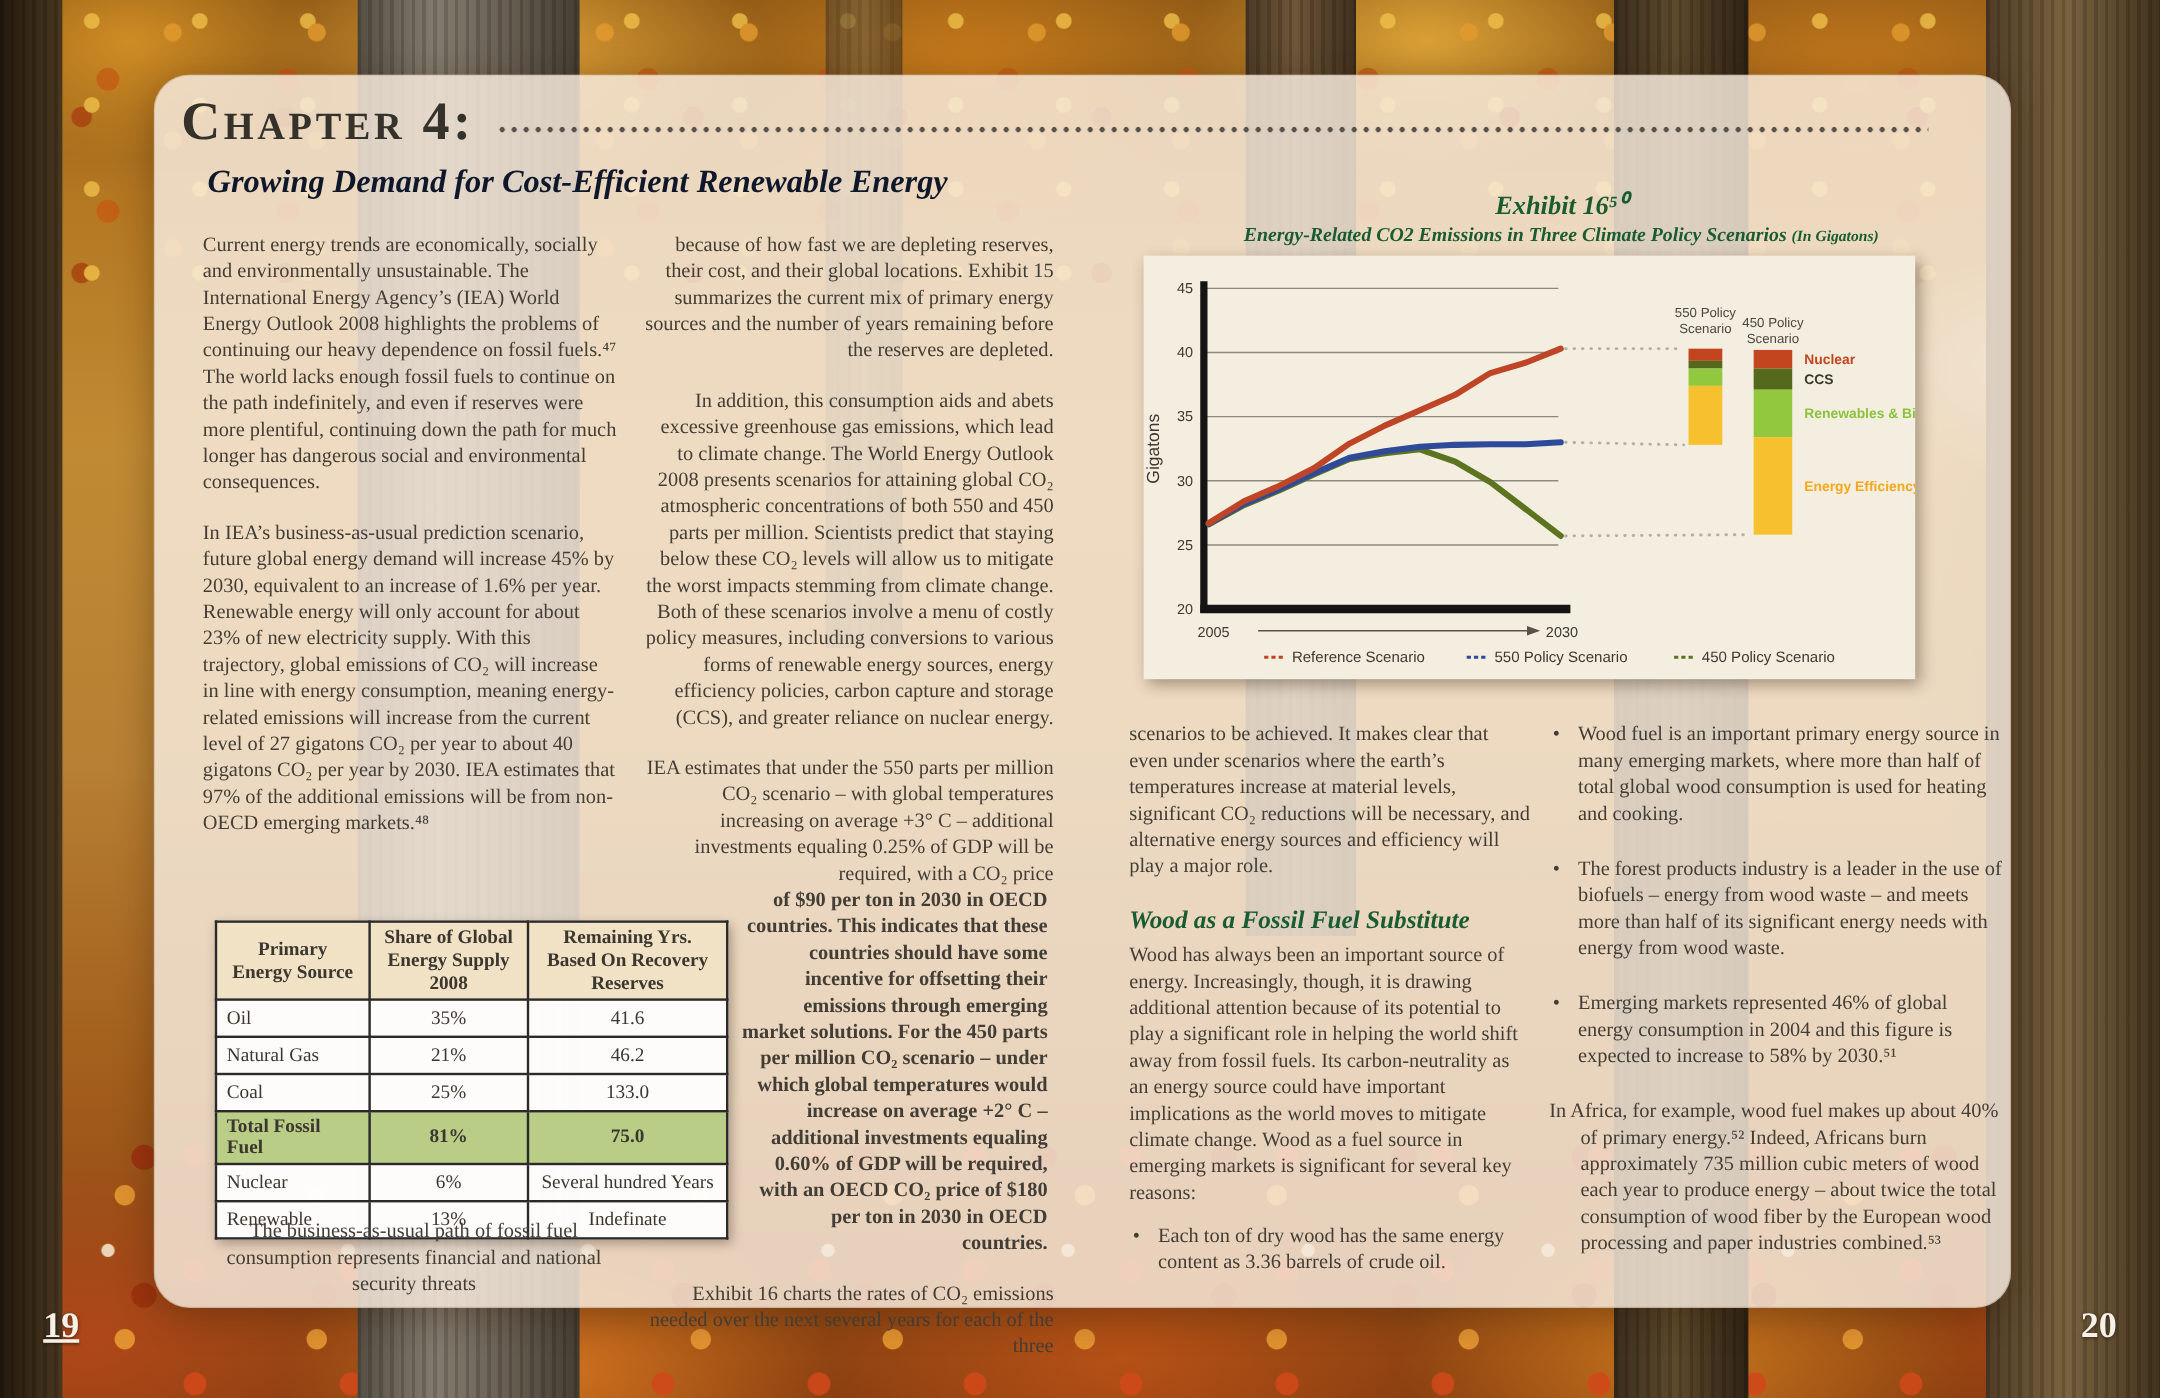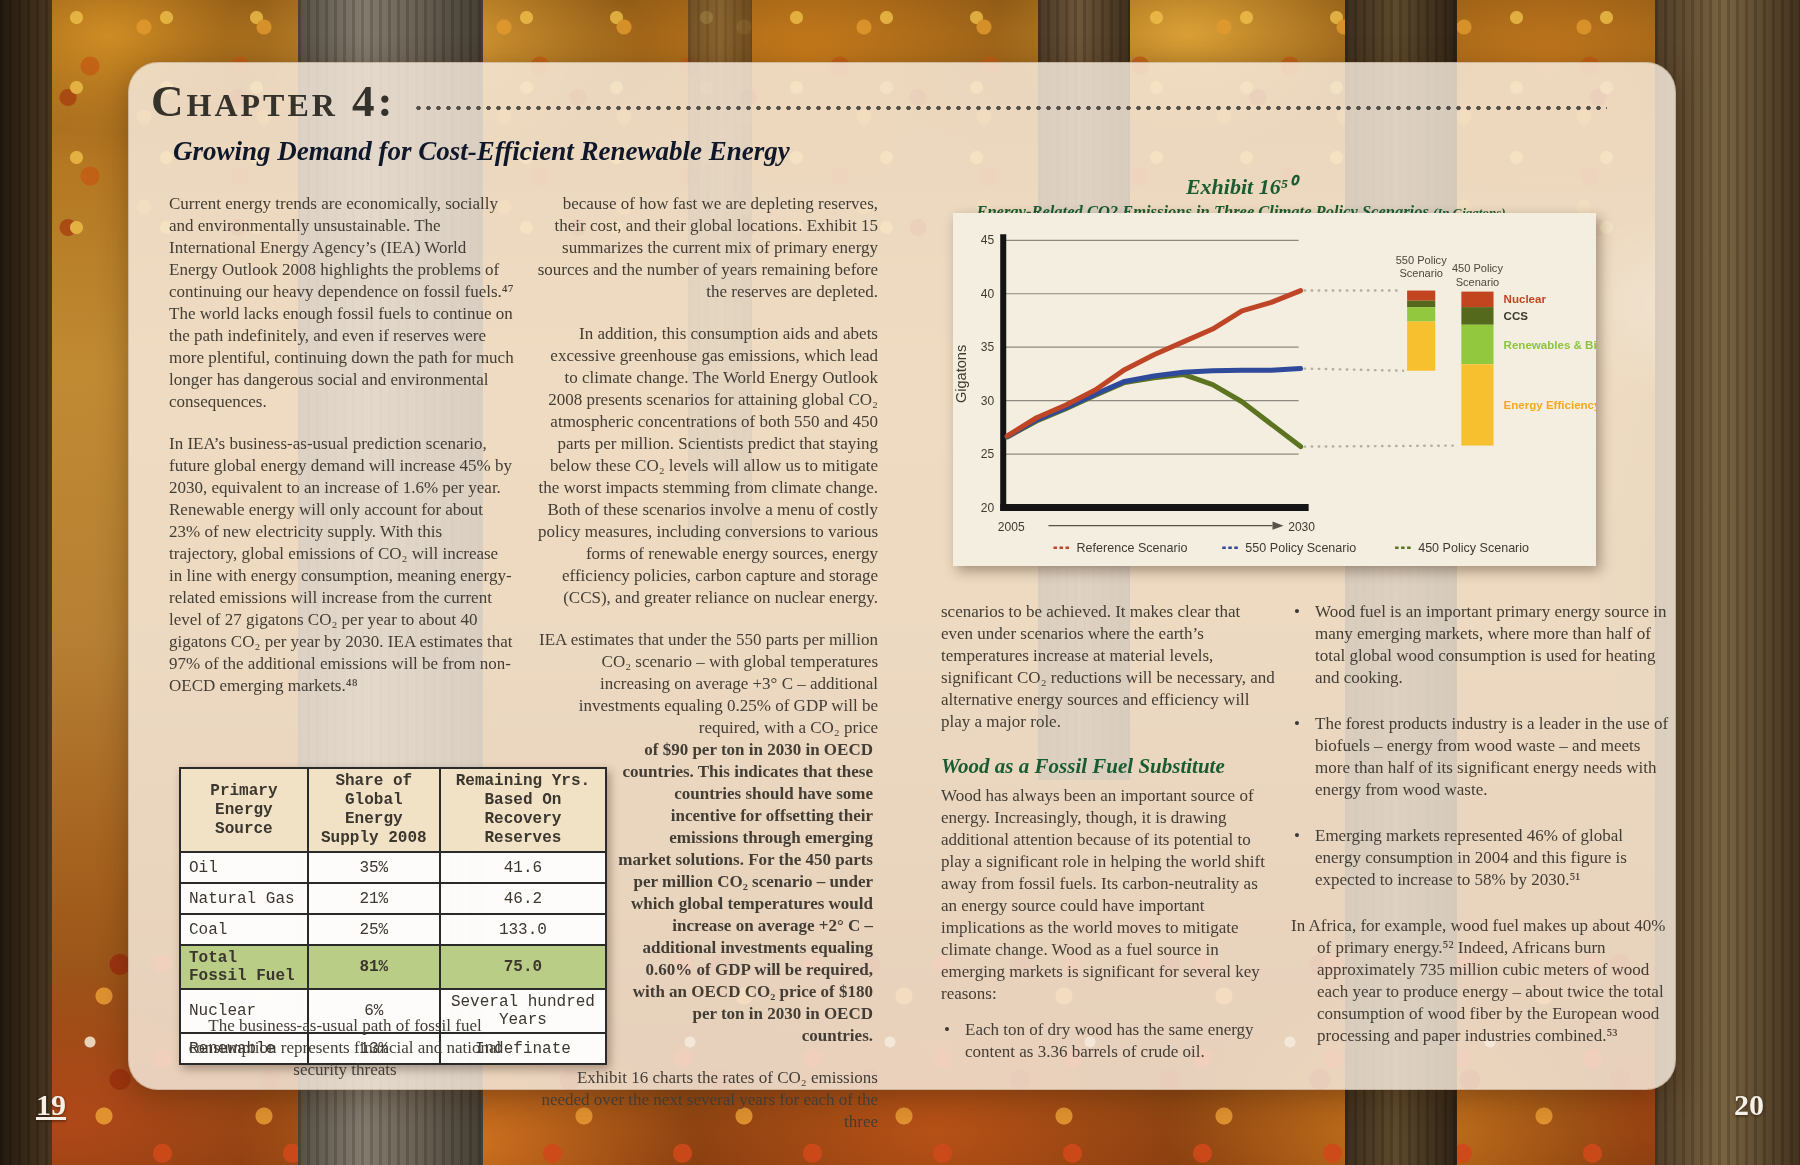--- a/index.html
+++ b/index.html
@@ -76,29 +76,29 @@
     font:17px/22px "Liberation Serif",serif;color:#423d35;}
   ul.bullets li::before{content:"\2022";position:absolute;left:3px;}
   .hanging{padding-left:26px;text-indent:-26px;margin-top:10px;}
 
   .ex15-head{position:absolute;left:20px;top:634px;width:476px;text-align:center;}
   .ex-title{font:italic 700 22px/28px "Liberation Serif",serif;color:#1a5c31;}
   .ex-sub{font:italic 700 16.5px/22px "Liberation Serif",serif;color:#1a5c31;}
 
   table.energy{position:absolute;left:50px;top:704px;width:428px;border-collapse:collapse;
     background:rgba(255,255,255,.92);box-shadow:3px 4px 9px rgba(40,20,5,.35);
-    font-family:Liberation Mono, monospace;color:#3b362e;}
+    font-family:Liberation Serif, serif;color:#3b362e;}
   table.energy th,table.energy td{border:2px solid #2a2a2a;padding:3px 8px;font-size:16px;}
   table.energy th{background:#f1e2c6;font-weight:700;line-height:19px;height:48px;text-align:center;}
   table.energy td{height:23px;text-align:center;}
   table.energy td.left{text-align:left;}
   table.energy tr.hl td{background:#b9cd87;font-weight:700;}
   #col1-footer{position:absolute;left:40px;top:952px;width:352px;text-align:center;}
 
-  .ex16-head{position:absolute;left:772px;top:94px;width:680px;text-align:center;margin-top:16px;}
+  .ex16-head{position:absolute;left:832px;top:94px;width:680px;text-align:center;}
   .ex16-sub-note{font:italic 700 13px "Liberation Serif",serif;color:#1a5c31;}
   .chart-box{position:absolute;left:824px;top:150px;width:643px;height:353px;
     background:#f3eee0;box-shadow:4px 5px 12px rgba(46,24,6,.38);}
   .chart-box svg{width:100%;height:100%;font-family:"Liberation Sans",sans-serif;}
 
   .pagenum{position:absolute;font:700 30px "Liberation Serif",serif;color:#f5f1e8;
     text-shadow:0 1px 3px rgba(40,20,5,.7);}
   #page-left{left:36px;top:1088px;text-decoration:underline;}
   #page-right{right:36px;top:1088px;}
 </style>

